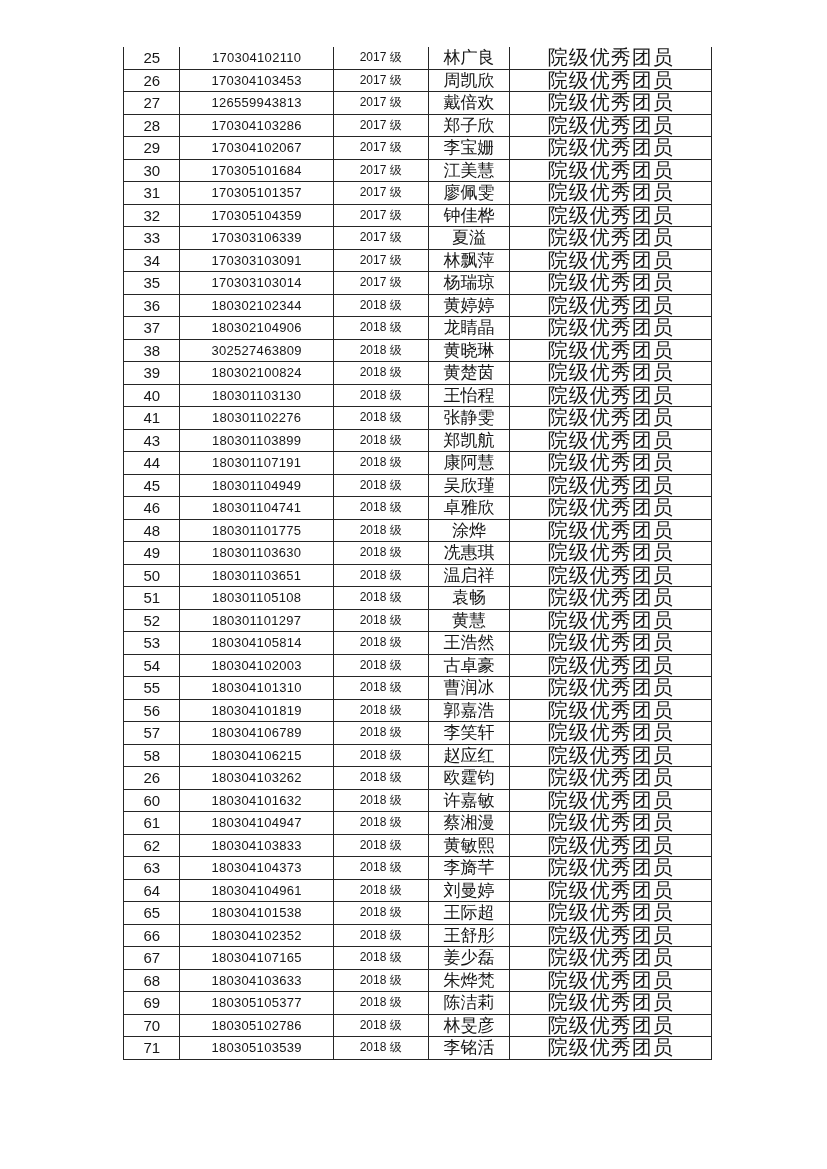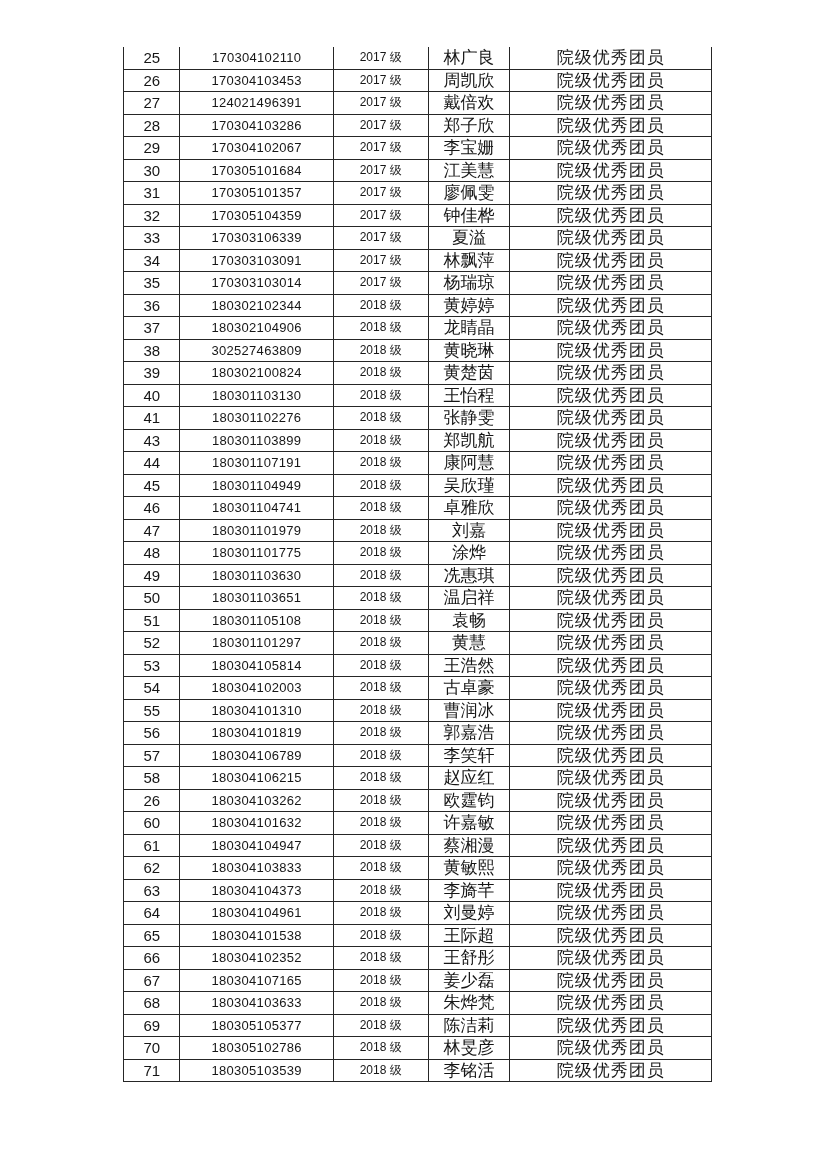--- a/index.html
+++ b/index.html
@@ -47,21 +47,21 @@
   .col-no       { width: 56px;  }
   .col-id       { width: 152px; }
   .col-grade    { width: 94px;  }
   .col-name     { width: 81px;  }
   .col-award    { width: 200px; }
 
   td.cell-no        { font-size: 15px; }
   td.cell-student_id{ font-size: 13px; letter-spacing: 0.3px; }
   td.cell-grade     { font-size: 12px; }
   td.cell-name      { font-size: 17px; }
-  td.cell-award     { font-size: 17px; letter-spacing: 1px; }
+  td.cell-award     { font-size: 20px; letter-spacing: 1px; }
 </style>
 </head>
 <body>
 
 <div class="page">
   <table class="roster">
     <colgroup>
       <col class="col-no">
       <col class="col-id">
       <col class="col-grade">
@@ -78,21 +78,21 @@
         </tr>
         <tr>
           <td class="cell-no">26</td>
           <td class="cell-student_id">170304103453</td>
           <td class="cell-grade">2017 级</td>
           <td class="cell-name">周凯欣</td>
           <td class="cell-award">院级优秀团员</td>
         </tr>
         <tr>
           <td class="cell-no">27</td>
-          <td class="cell-student_id">124021496391</td>
+          <td class="cell-student_id">126559943813</td>
           <td class="cell-grade">2017 级</td>
           <td class="cell-name">戴倍欢</td>
           <td class="cell-award">院级优秀团员</td>
         </tr>
         <tr>
           <td class="cell-no">28</td>
           <td class="cell-student_id">170304103286</td>
           <td class="cell-grade">2017 级</td>
           <td class="cell-name">郑子欣</td>
           <td class="cell-award">院级优秀团员</td>
@@ -207,27 +207,20 @@
           <td class="cell-student_id">180301104949</td>
           <td class="cell-grade">2018 级</td>
           <td class="cell-name">吴欣瑾</td>
           <td class="cell-award">院级优秀团员</td>
         </tr>
         <tr>
           <td class="cell-no">46</td>
           <td class="cell-student_id">180301104741</td>
           <td class="cell-grade">2018 级</td>
           <td class="cell-name">卓雅欣</td>
-          <td class="cell-award">院级优秀团员</td>
-        </tr>
-        <tr>
-          <td class="cell-no">47</td>
-          <td class="cell-student_id">180301101979</td>
-          <td class="cell-grade">2018 级</td>
-          <td class="cell-name">刘嘉</td>
           <td class="cell-award">院级优秀团员</td>
         </tr>
         <tr>
           <td class="cell-no">48</td>
           <td class="cell-student_id">180301101775</td>
           <td class="cell-grade">2018 级</td>
           <td class="cell-name">涂烨</td>
           <td class="cell-award">院级优秀团员</td>
         </tr>
         <tr>

